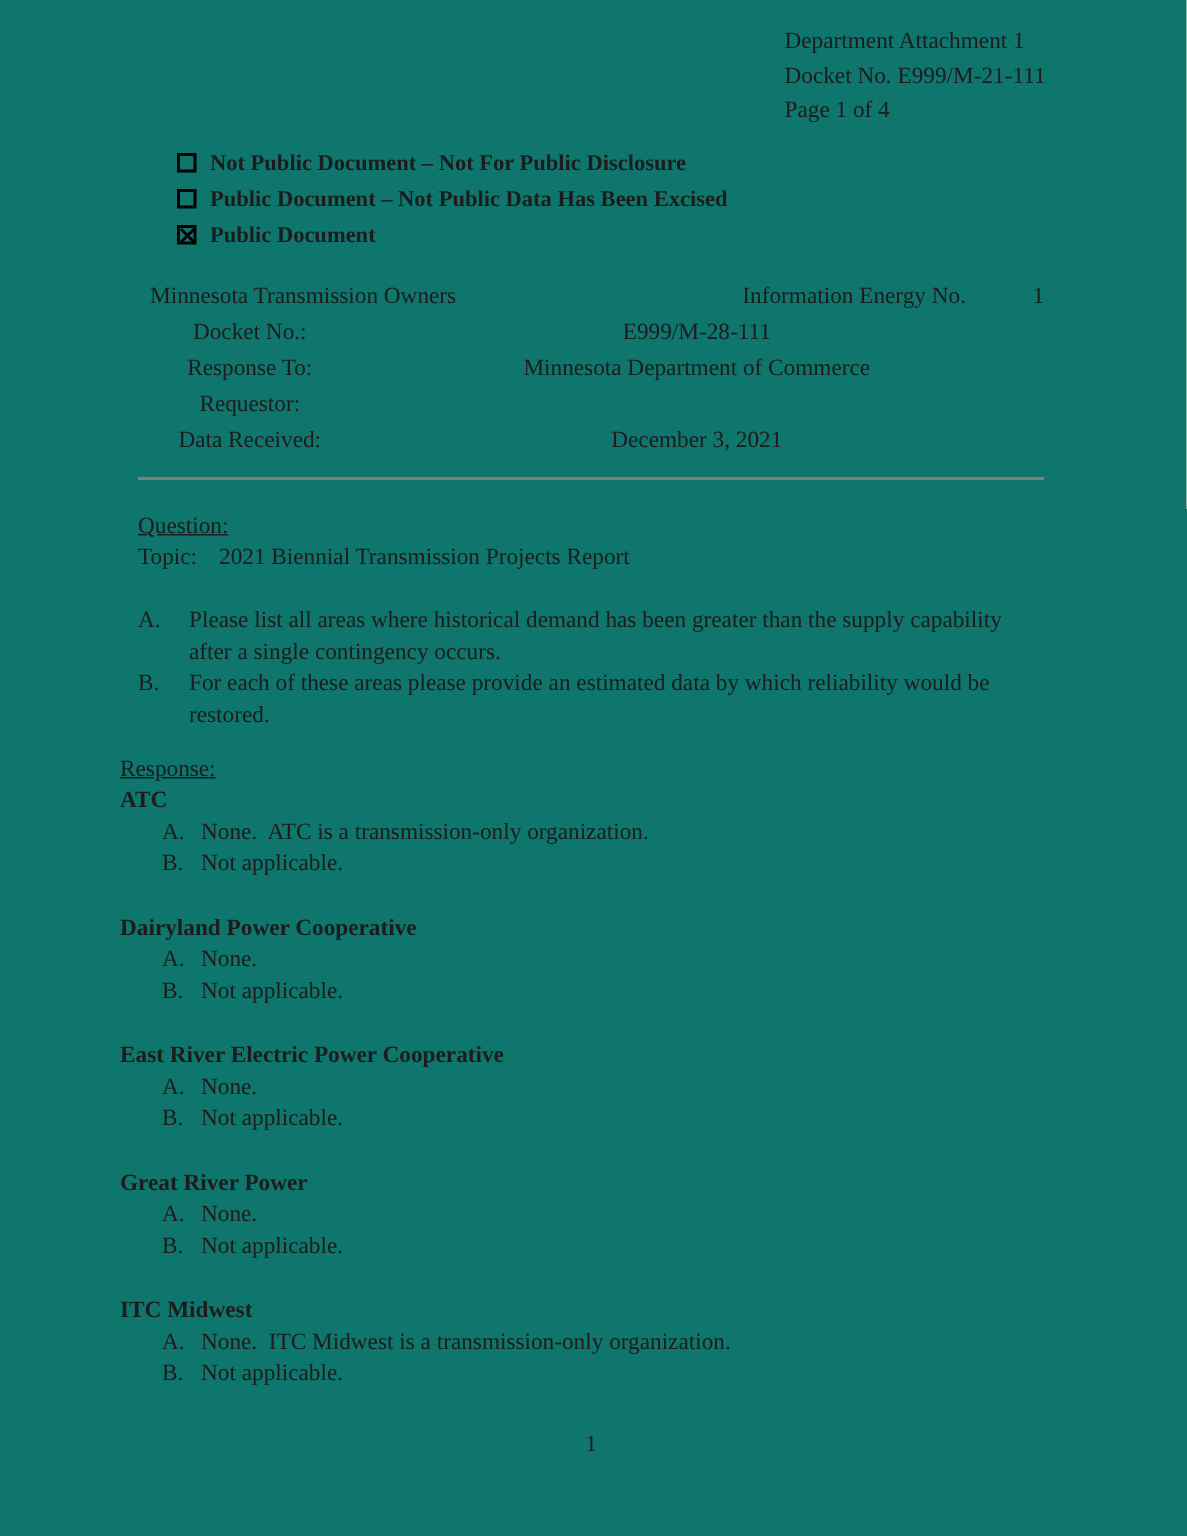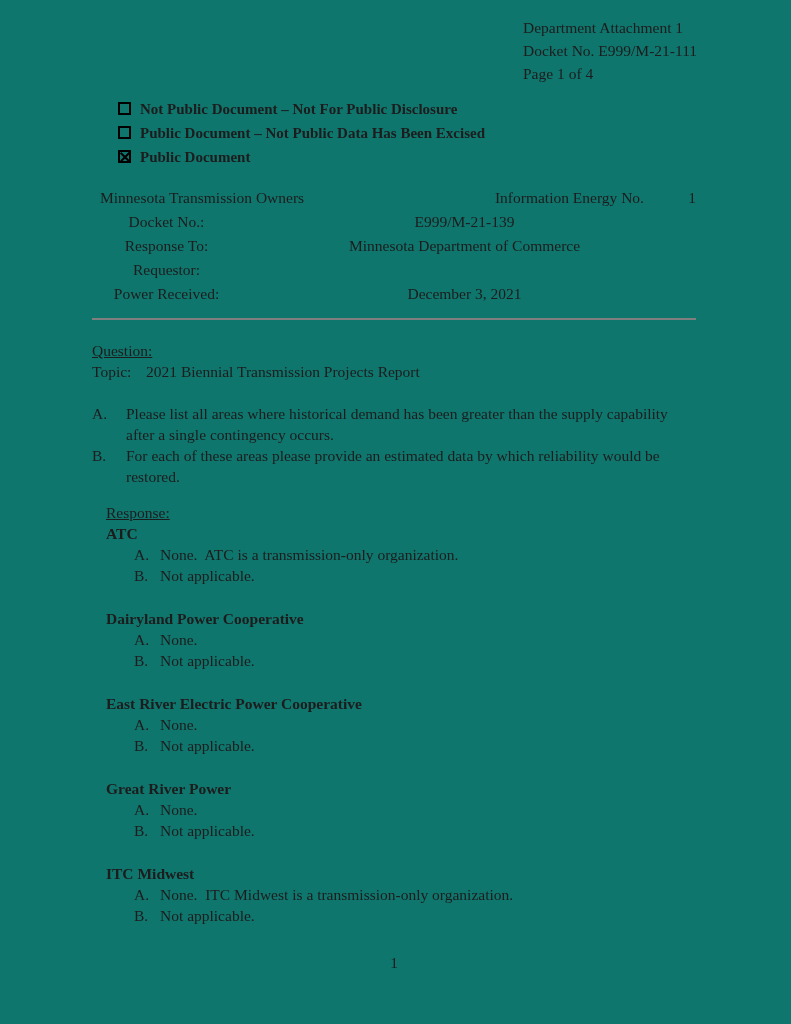--- a/index.html
+++ b/index.html
@@ -105,21 +105,21 @@
   .topic-row { display: flex; }
   .topic-label { flex: 0 0 54px; }
   .q-items { margin-top: 21px; }
   .q-item { display: flex; }
   .q-marker { flex: 0 0 34px; }
   .q-text { flex: 1 1 auto; max-width: 545px; }
 
   
   .response-section {
     position: absolute;
-    left: 106px;
+    left: 80px;
     top: 502px;
     width: 592px;
     line-height: 21px;
   }
   .org-block { margin-top: 0; }
   .org-block + .org-block { margin-top: 22px; }
   .org-name { font-weight: bold; }
   .org-item { display: flex; padding-left: 28px; }
   .org-marker { flex: 0 0 26px; }
   .org-text { flex: 1 1 auto; white-space: pre-wrap; }
@@ -160,31 +160,31 @@
   </div>
 
   <div class="info-block">
     <div class="info-top">
       <span class="info-owner">Minnesota Transmission Owners</span>
       <span class="info-req-label">Information Energy No.</span>
       <span class="info-req-num">1</span>
     </div>
     <div class="info-row">
       <span class="info-label">Docket No.:</span>
-      <span class="info-value">E999/M-21-139</span>
+      <span class="info-value">E999/M-28-111</span>
     </div>
     <div class="info-row">
       <span class="info-label">Response To:</span>
       <span class="info-value">Minnesota Department of Commerce</span>
     </div>
     <div class="info-row">
       <span class="info-label">Requestor:</span>
     </div>
     <div class="info-row">
-      <span class="info-label">Power Received:</span>
+      <span class="info-label">Data Received:</span>
       <span class="info-value">December 3, 2021</span>
     </div>
   </div>
 
   <div class="divider"></div>
 
   <div class="question-section">
     <div class="underlined">Question:</div>
     <div class="topic-row">
       <span class="topic-label">Topic:</span>

